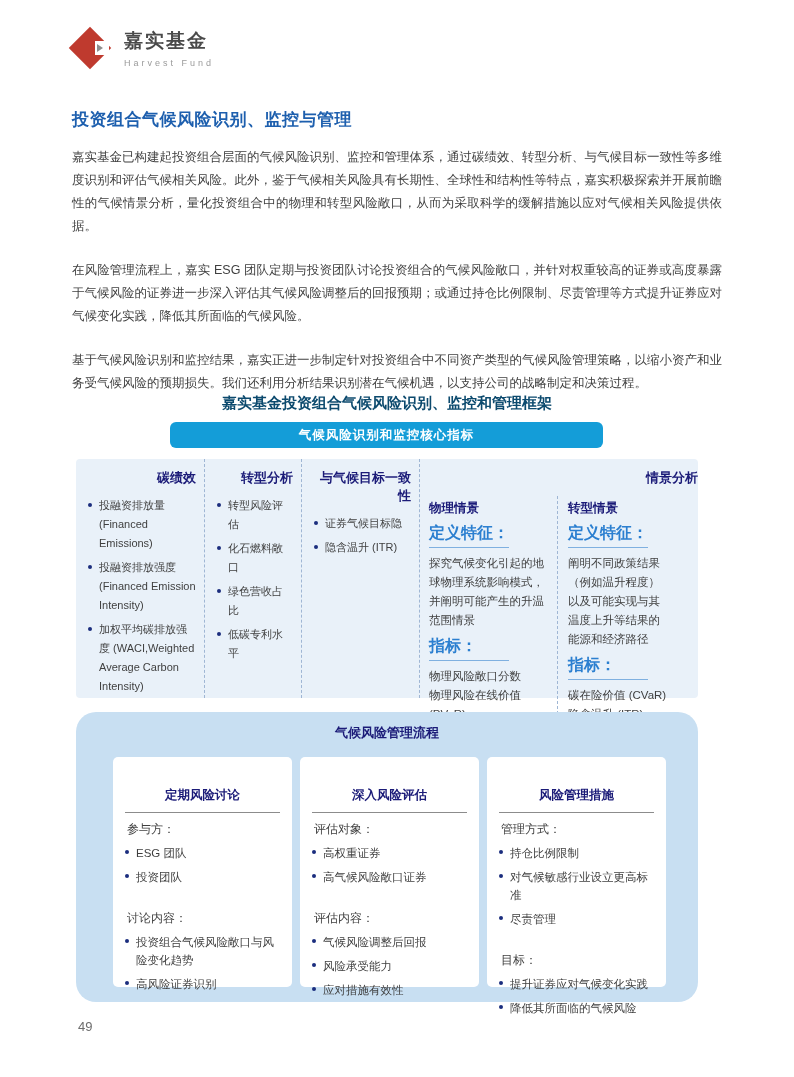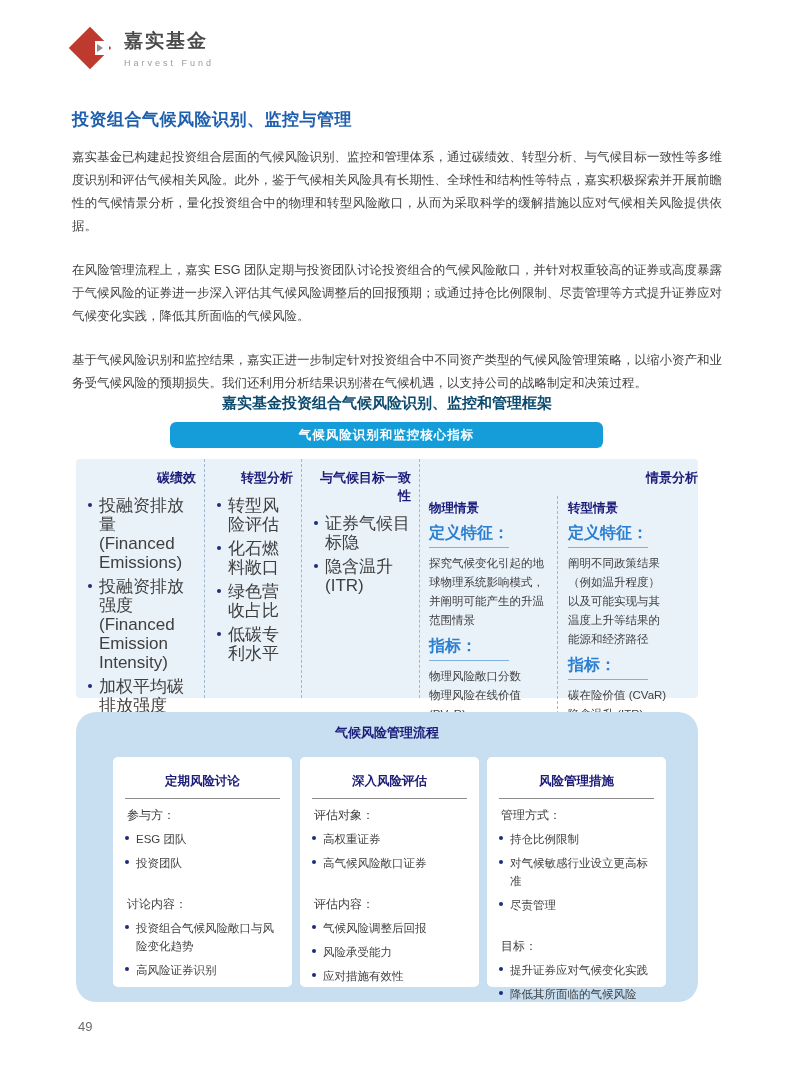--- a/index.html
+++ b/index.html
@@ -25,36 +25,36 @@
   .banner{position:absolute;left:170px;top:422px;width:433px;height:26px;background:#149dd8;border-radius:6px;
     color:#ffffff;font-size:12.5px;font-weight:bold;text-align:center;line-height:26px;letter-spacing:1px;}
   .framework-table{position:absolute;left:76px;top:459px;width:622px;height:239px;background:#e9f1f9;border-radius:4px;display:flex;box-sizing:border-box;}
   .ft-col{box-sizing:border-box;padding:10px 8px 8px 10px;}
   .ft-col.c1{width:129px;border-right:1px dashed #9fb6d4;}
   .ft-col.c2{width:97px;border-right:1px dashed #9fb6d4;}
   .ft-col.c3{width:118px;border-right:1px dashed #9fb6d4;}
   .ft-col.c4{width:278px;padding:10px 0 0 0;}
   .col-header{font-size:13px;font-weight:bold;color:#1b1b78;text-align:right;margin-bottom:9px;}
   .ft-list{list-style:none;margin:0;padding:0;}
-  .ft-list li{position:relative;padding-left:13px;font-size:17px;line-height:19px;margin-bottom:5px;color:#3f3f3f;}
+  .ft-list li{position:relative;padding-left:13px;font-size:11px;line-height:19px;margin-bottom:5px;color:#3f3f3f;}
   .ft-list li::before{content:"";position:absolute;left:2px;top:7px;width:4px;height:4px;border-radius:50%;background:#1b2d7e;}
   .scenario-row{display:flex;}
   .scenario-sub{box-sizing:border-box;width:137px;padding:2px 6px 0 9px;}
   .scenario-sub.right{width:120px;border-left:1px dashed #9fb6d4;padding-left:10px;}
   .sub-header{font-size:12.5px;font-weight:bold;color:#1b1b78;margin:2px 0 4px;}
   .blue-label-wrap{margin:6px 0 6px;}
   .blue-label{display:inline-block;min-width:80px;color:#2b7fd0;font-size:16px;font-weight:bold;border-bottom:1.5px solid #7fb0e0;padding-bottom:3px;}
   .scn-desc{font-size:11.5px;line-height:19px;color:#3f3f3f;}
   .scn-metric{font-size:11.5px;line-height:19px;color:#3f3f3f;}
   
   .process-panel{position:absolute;left:76px;top:712px;width:622px;height:290px;background:#c8dff2;border-radius:20px;box-sizing:border-box;padding-top:12px;}
   .panel-title{font-size:13px;font-weight:bold;color:#1b1b78;text-align:center;margin-bottom:15px;}
   .cards{display:flex;gap:8px;padding:0 32px 0 37px;}
   .card{flex:1;background:#ffffff;border-radius:5px;height:230px;box-sizing:border-box;padding:10px 10px;}
-  .card-header{font-size:12.5px;font-weight:bold;color:#1b1b78;text-align:center;padding-bottom:8px;border-bottom:1px solid #8c8c8c;margin:6px 2px 8px;}
+  .card-header{font-size:12.5px;font-weight:bold;color:#1b1b78;text-align:center;padding-bottom:8px;border-bottom:1px solid #8c8c8c;margin:20px 2px 8px;}
   .sec-label{font-size:12px;color:#3f3f3f;margin:7px 0 6px 4px;}
   .sec-label.second{margin-top:24px;}
   .card-list{list-style:none;margin:0;padding:0;}
   .card-list li{position:relative;padding-left:13px;font-size:11.5px;line-height:18px;margin-bottom:6px;color:#3f3f3f;}
   .card-list li::before{content:"";position:absolute;left:2px;top:6px;width:4px;height:4px;border-radius:50%;background:#1b2d7e;}
   
   .page-number{position:absolute;left:78px;top:1019px;font-size:13px;color:#6d6d6d;}
 </style>
 </head>
 <body>

